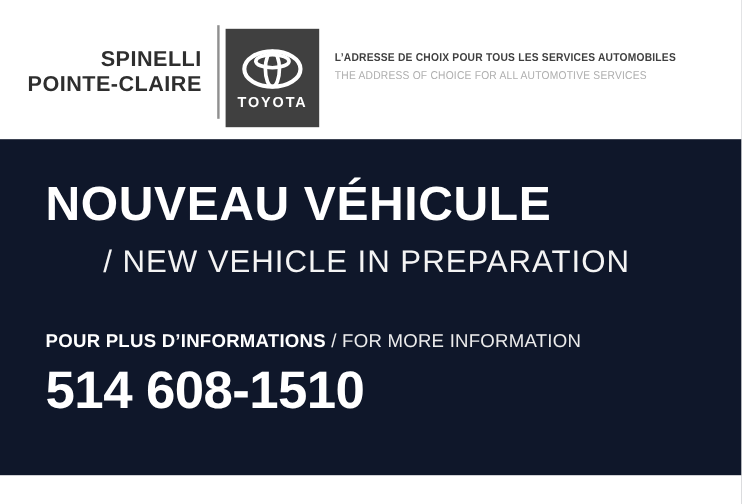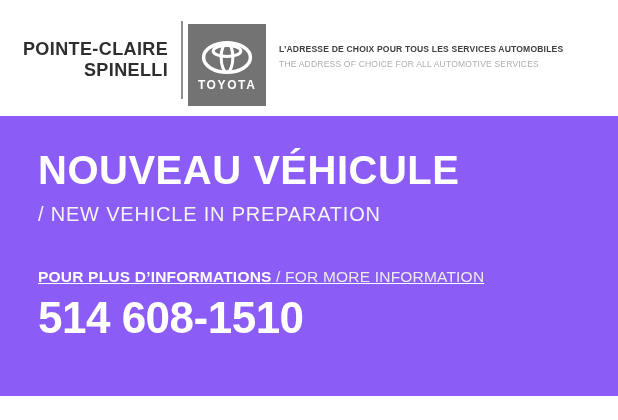--- a/index.html
+++ b/index.html
@@ -35,21 +35,21 @@
   .header-divider {
     width: 2px;
     height: 78px;
     background: #8f8f8f;
     margin-right: 5px;
     transform: translateY(2px);
   }
   .toyota-tile {
     width: 78px;
     height: 82px;
-    background: #737373;
+    background: #404040;
     display: flex;
     flex-direction: column;
     align-items: center;
     justify-content: center;
     margin-right: 13px;
     transform: translateY(7px);
   }
   .toyota-emblem { display: block; margin-top: 4px; }
   .toyota-wordmark {
     color: #ffffff;
@@ -73,66 +73,66 @@
   .tagline-en {
     color: #aeaeae;
     font-size: 9.5px;
     letter-spacing: 0.2px;
     margin-top: 3.5px;
   }
 
   
   .main {
     height: 280px;
-    background: #8b5cf6;
+    background: #0f172a;
     color: #ffffff;
     padding: 32px 18px 12px 38px;
   }
   .headline-fr {
     font-weight: bold;
     font-size: 40px;
     line-height: 44px;
     letter-spacing: 0.5px;
     white-space: nowrap;
   }
   .headline-en {
     font-weight: normal;
-    font-size: 20px;
+    font-size: 26px;
     letter-spacing: 0.8px;
     color: #f4f4f4;
     margin-top: 11px;
     white-space: nowrap;
+    margin-left: 48px;
   }
   .info-line {
     margin-top: 42px;
     font-size: 15.5px;
     letter-spacing: 0.2px;
     white-space: nowrap;
-    text-decoration: underline;
   }
   .info-fr { font-weight: bold; }
   .info-en { font-weight: normal; color: #ececec; }
   .phone {
     font-weight: bold;
     font-size: 44px;
     letter-spacing: -0.5px;
     margin-top: 7px;
     white-space: nowrap;
   }
 </style>
 </head>
 <body>
 
 <div class="card">
 
   <div class="header">
 
     <div class="dealer-name">
+      <div>SPINELLI</div>
       <div>POINTE-CLAIRE</div>
-      <div>SPINELLI</div>
     </div>
 
     <div class="header-divider"></div>
 
     <div class="toyota-tile">
       <svg class="toyota-emblem" width="52" height="35" viewBox="0 0 120 80" aria-hidden="true">
         <ellipse cx="60" cy="40" rx="54" ry="34" fill="none" stroke="#ffffff" stroke-width="8"></ellipse>
         <ellipse cx="60" cy="40" rx="13.5" ry="34" fill="none" stroke="#ffffff" stroke-width="7"></ellipse>
         <ellipse cx="60" cy="25" rx="32" ry="12.5" fill="none" stroke="#ffffff" stroke-width="7"></ellipse>
       </svg>

